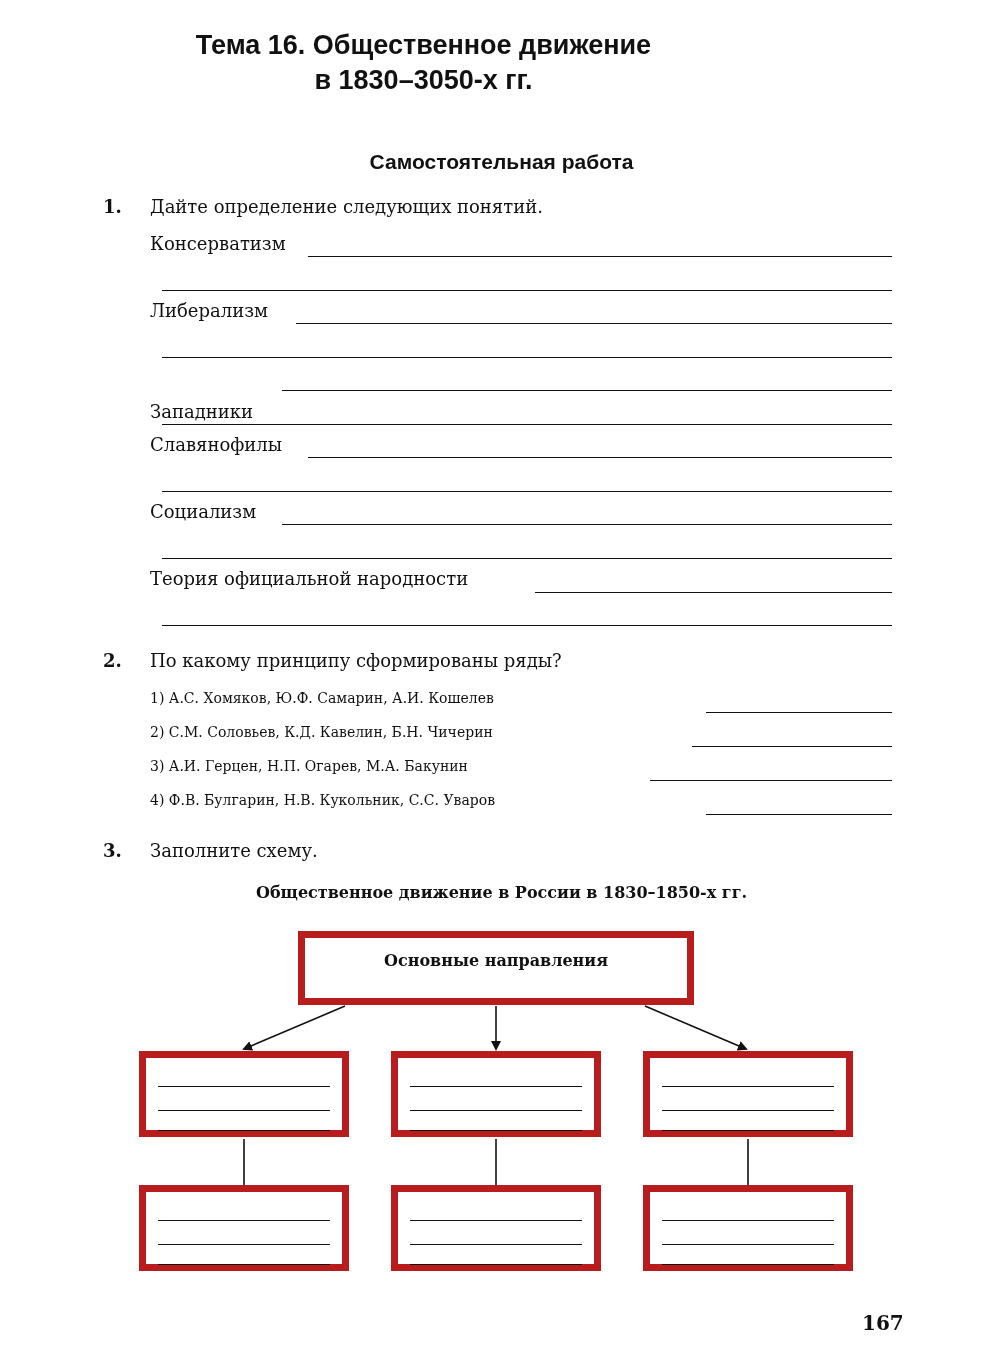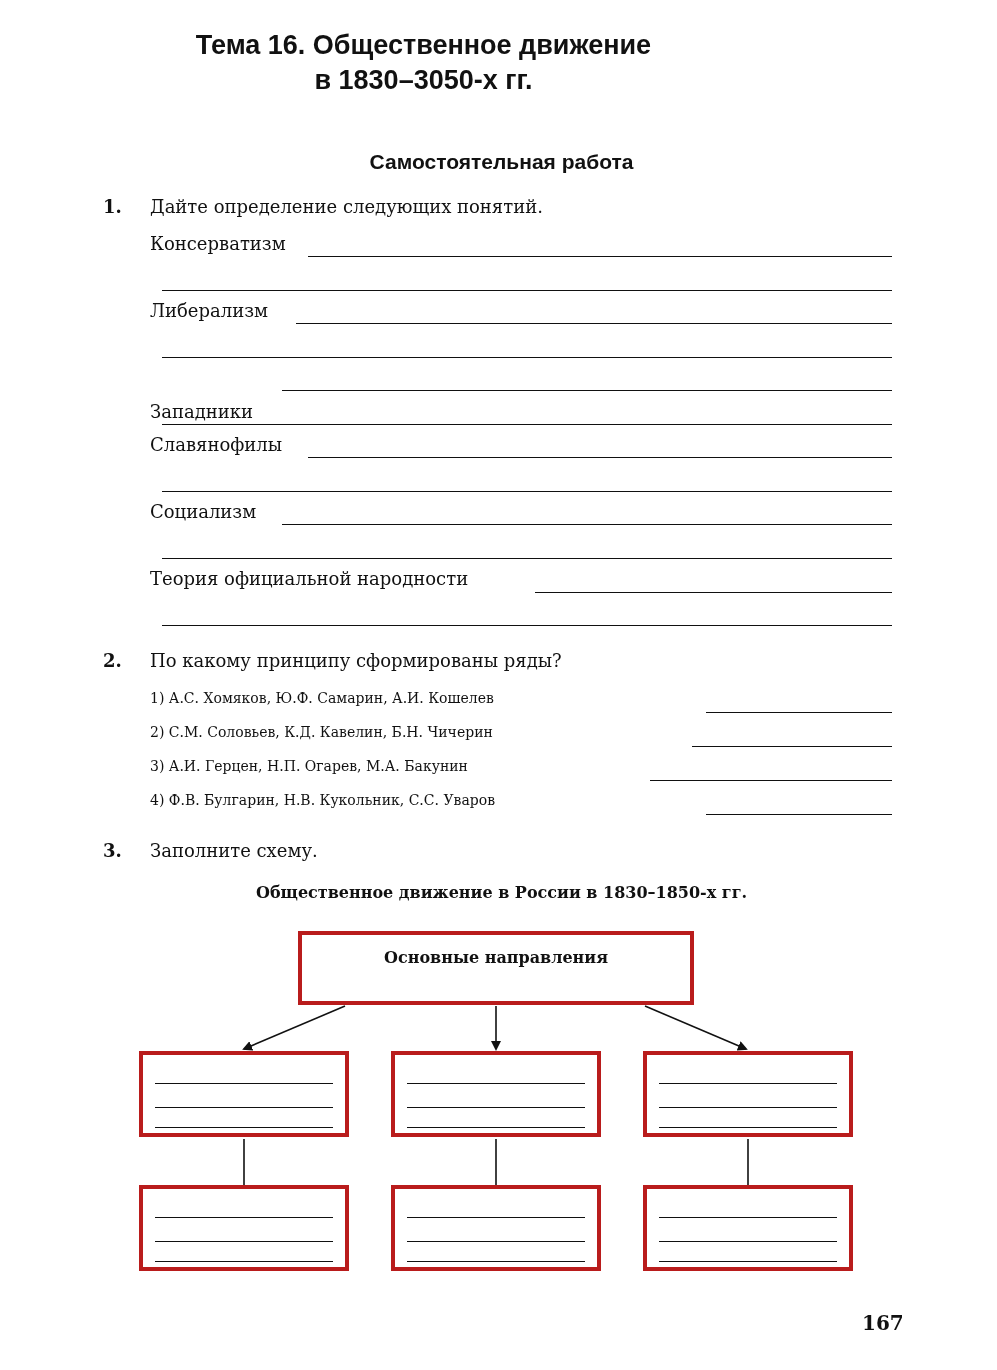--- a/index.html
+++ b/index.html
@@ -8,21 +8,21 @@
   .serif{font-family:"DejaVu Serif","Liberation Serif",serif;}
   .abs{position:absolute;}
   .title{left:0;width:847px;text-align:center;font-weight:bold;font-size:27px;}
   .subtitle{left:0;width:1003px;text-align:center;font-weight:bold;font-size:21px;}
   .qnum{font-weight:bold;font-size:18px;left:103px;}
   .qtext{font-size:18px;left:150px;}
   .line{position:absolute;height:0;border-top:1.6px solid #111;}
   .term{font-size:18px;left:150px;}
   .row2{font-size:14px;left:150px;}
   .scheme-title{left:0;width:1003px;text-align:center;font-weight:bold;font-size:16px;}
-  .box{position:absolute;border:4px solid #b91c1c;box-sizing:border-box;background:#fff;}
+  .box{position:absolute;border:7px solid #b91c1c;box-sizing:border-box;background:#fff;}
   .rootbox{left:298px;top:931px;width:396px;height:74px;text-align:center;font-weight:bold;font-size:16px;line-height:26px;padding-top:10px;}
   .cell{width:210px;height:86px;}
   .cell .l{position:absolute;left:12px;right:12px;height:0;border-top:1.6px solid #111;}
   .pagenum{left:862px;top:1311px;font-weight:bold;font-size:20px;}
   svg{position:absolute;left:0;top:0;}
 </style>
 </head>
 <body>
 
 <div class="abs title sans" style="top:30px;">Тема 16. Общественное движение</div>

